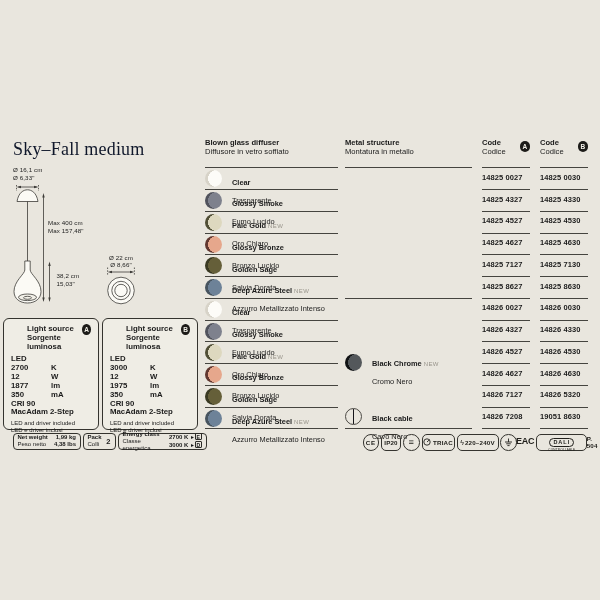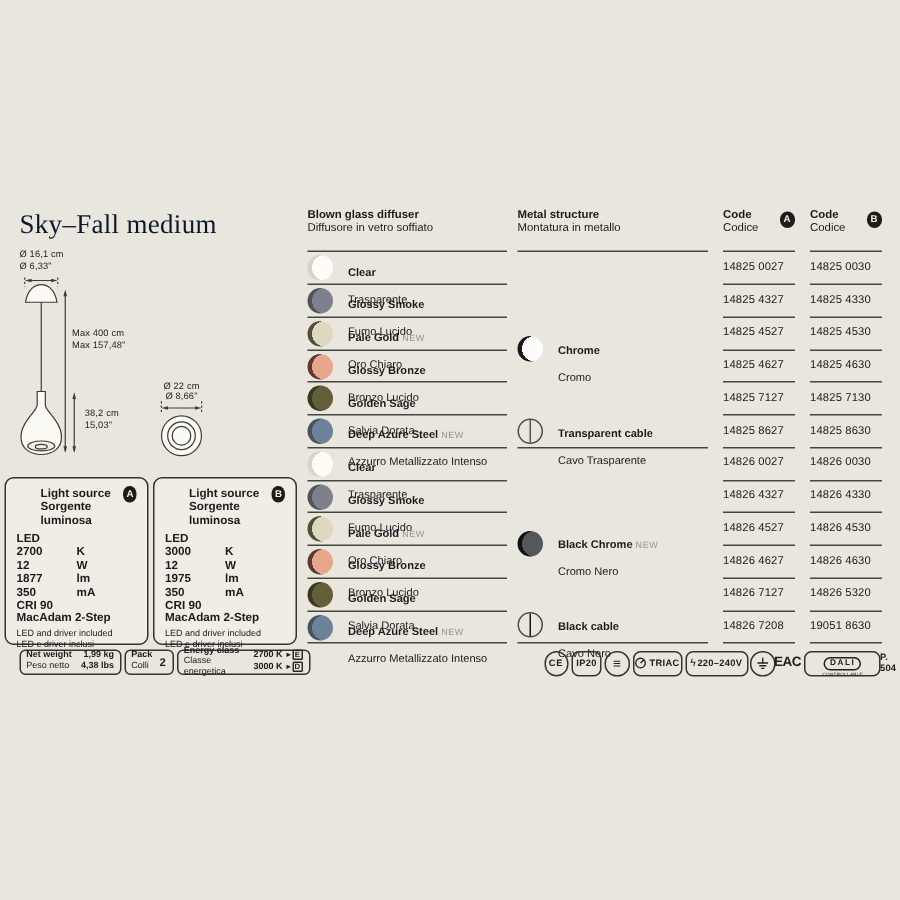--- a/index.html
+++ b/index.html
@@ -30,21 +30,21 @@
   .row{height:21.75px;box-sizing:border-box;border-top:1px solid #45443f;display:flex;}
   .sw{width:17px;height:17px;border-radius:50%;margin-top:2.2px;flex:none;overflow:hidden;}
   .row .txt{margin-left:10px;padding-top:2.4px;}
   .name{font-size:7.4px;line-height:9px;font-weight:700;white-space:nowrap;text-align:center;}
   .sub{font-size:7.4px;line-height:9px;font-weight:400;white-space:nowrap;}
   .new{font-weight:400;font-size:6px;color:#97938a;letter-spacing:.4px;margin-left:2px;}
 
   
   .codecol{display:flex;flex-direction:column;border-bottom:1px solid #45443f;}
   .codecell{height:21.75px;box-sizing:border-box;border-top:1px solid #45443f;
-            font-size:7.5px;font-weight:400;padding-top:4.6px;letter-spacing:.1px;}
+            font-size:7.5px;font-weight:700;padding-top:4.6px;letter-spacing:.1px;}
 
   
   .metal{display:flex;width:127px;}
   .metal .txt{margin-left:10px;padding-top:.6px;}
   .mline{height:0;border-top:1px solid #45443f;width:127px;left:345px;}
   .cable{box-sizing:border-box;border:1px solid #4c4a45;background:transparent;position:relative;}
   .cable::after{content:'';position:absolute;left:50%;top:0;bottom:0;width:1px;
                 margin-left:-.5px;background:#56544e;}
   .cable.black::after{width:1.8px;margin-left:-.9px;background:#16161a;}
 
@@ -302,28 +302,20 @@
     <div class="row">
       <span class="sw" style="background: radial-gradient(circle at 68% 50%, rgb(101, 95, 57) 0px, rgb(101, 95, 57) 59%, rgb(57, 57, 34) 60%);"></span>
       <span class="txt"><span class="name">Golden Sage</span><br><span class="sub">Salvia Dorata</span></span>
     </div>
     <div class="row">
       <span class="sw" style="background: radial-gradient(circle at 68% 50%, rgb(109, 130, 152) 0px, rgb(109, 130, 152) 59%, rgb(71, 84, 95) 60%);"></span>
       <span class="txt"><span class="name"><span>Deep Azure Steel</span><span class="new">NEW</span></span><br><span class="sub">Azzurro Metallizzato Intenso</span></span>
     </div>
   </div>
 
-  <div class="abs metal" style="left:345px;top:222px;">
-    <span class="sw" style="background: radial-gradient(circle at 68% 50%, rgb(252, 252, 250) 0px, rgb(252, 252, 250) 59%, rgb(26, 26, 28) 60%);"></span>
-    <span class="txt"><span class="name">Chrome</span><br><span class="sub">Cromo</span></span>
-  </div>
-  <div class="abs metal" style="left:345px;top:277px;">
-    <span class="sw cable"></span>
-    <span class="txt"><span class="name">Transparent cable</span><br><span class="sub">Cavo Trasparente</span></span>
-  </div>
   <div class="abs mline" style="top:297.5px;"></div>
   <div class="abs metal" style="left:345px;top:351.5px;">
     <span class="sw" style="background: radial-gradient(circle at 68% 50%, rgb(84, 88, 91) 0px, rgb(84, 88, 91) 59%, rgb(16, 18, 20) 60%);"></span>
     <span class="txt"><span class="name"><span>Black Chrome</span><span class="new">NEW</span></span><br><span class="sub">Cromo Nero</span></span>
   </div>
   <div class="abs metal" style="left:345px;top:406px;">
     <span class="sw cable black"></span>
     <span class="txt"><span class="name">Black cable</span><br><span class="sub">Cavo Nero</span></span>
   </div>
   <div class="abs mline" style="top:428px;"></div>

